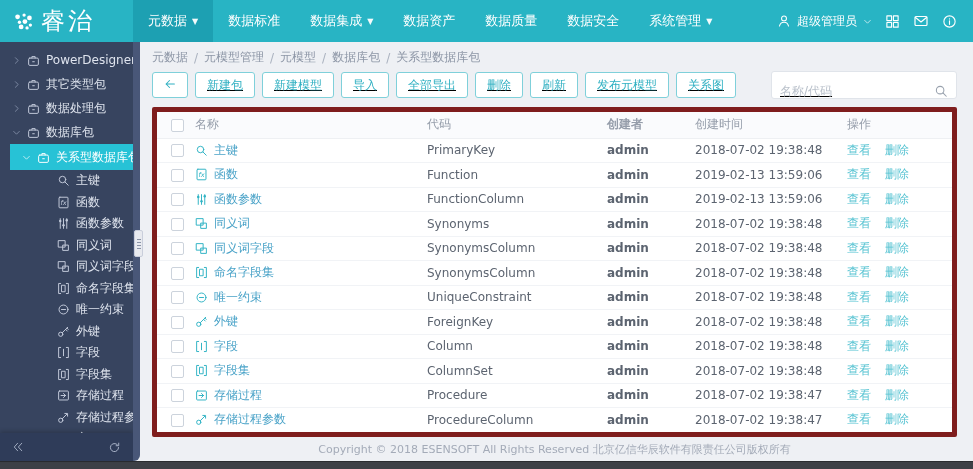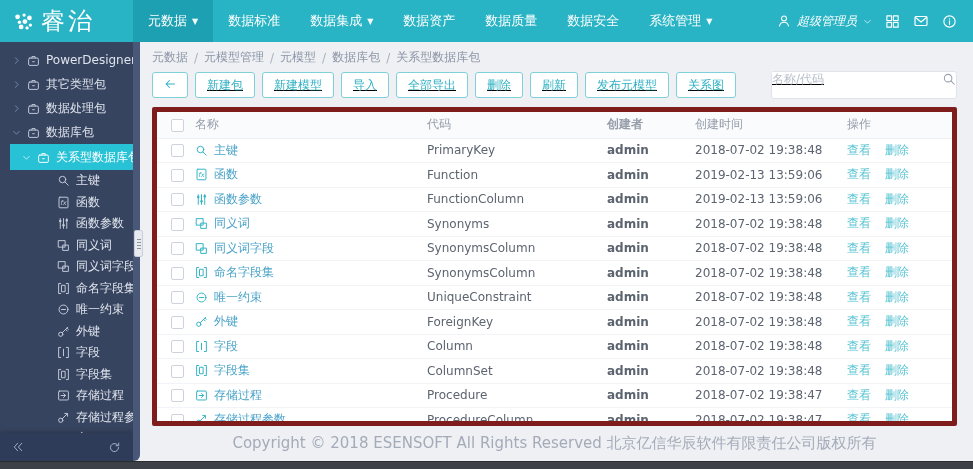--- a/index.html
+++ b/index.html
@@ -11,21 +11,21 @@
   .topbar { height:42px; background:#28b4c4; display:flex; align-items:center; color:#fff; flex-shrink:0; }
   .logo { width:133px; display:flex; align-items:center; gap:8px; padding-left:14px; flex-shrink:0; }
   .logo-mark { display:inline-flex; }
   .logo-text { font-size:24px; letter-spacing:3px; font-weight:400; }
   .nav { display:flex; height:42px; }
   .nav-item { height:42px; display:flex; align-items:center; padding:0 15px; font-size:13px; cursor:pointer; white-space:nowrap; }
   .nav-item.active { background:#1da0b2; }
   .caret { font-size:8px; margin-left:5px; opacity:.95; }
   .topbar-right { margin-left:auto; display:flex; align-items:center; gap:13px; padding-right:16px; font-size:12px; }
   .topbar-right .icon { display:inline-flex; color:#fff; cursor:pointer; }
-  .user-chip { display:flex; align-items:center; gap:6px; cursor:pointer;font-style:italic; }
+  .user-chip { display:flex; align-items:center; gap:6px; cursor:pointer; }
 
   
   .frame { flex:1; display:flex; min-height:0; }
 
   
   .sidebar { width:133px; background:#37445f; color:#dfe4ee; position:relative; flex-shrink:0; }
   .tree { padding-top:6px; height:calc(100% - 28px); overflow:hidden; }
   .tree-item { display:flex; align-items:center; gap:6px; font-size:12px; cursor:pointer; color:#dfe4ee; white-space:nowrap; }
   .tree-item .icon { display:inline-flex; color:#c3cbdb; flex-shrink:0; }
   .tree-item .chev { display:inline-flex; color:#9aa5bd; flex-shrink:0; }
@@ -44,41 +44,41 @@
 
   
   .main { flex:1; display:flex; flex-direction:column; padding:0 16px 0 12px; min-width:0; }
   .breadcrumb { padding-top:7px; height:24px; font-size:12px; color:#8d96a6; display:flex; align-items:center; gap:6px; }
   .crumb { cursor:pointer; }
   .crumb-sep { color:#aab2bf; }
 
   .toolbar { margin-top:5px; display:flex; align-items:center; height:28px;text-decoration:underline; }
   .btn { height:26px; background:#fff; border:1px solid #7fd0da; color:#2fb0c2; border-radius:3px; font-size:12px; padding:0 11px; margin-right:7px; cursor:pointer; display:inline-flex; align-items:center; font-family:inherit; }
   .btn-back { width:36px; justify-content:center; padding:0; }
-  .search-box { margin-left:auto; width:186px; height:28px; background:#fff; border:1px solid #e0e4ea; border-radius:3px; display:flex; align-items:flex-start; padding:0 0; }
+  .search-box { margin-left:auto; width:186px; height:28px; background:#fff; border:1px solid #e0e4ea; border-radius:3px; display:flex; align-items:flex-end; padding:0 8px; }
   .search-box input { border:none; outline:none; flex:1; font-size:12px; color:#5c6470; font-family:inherit; min-width:0; }
   .search-box input::placeholder { color:#b9c0ca; }
   .search-box .icon { color:#98a1ad; display:inline-flex; cursor:pointer; }
 
   
   .card { background:#fff; margin-top:8px; flex:1; overflow:hidden; border:5px solid #7f1d1d; border-radius:2px; }
   table { width:100%; border-collapse:collapse; font-size:12px; table-layout:fixed; }
   thead th { height:26px; background:#fafbfd; color:#959daa; font-weight:400; text-align:left; border-bottom:1px solid #eef0f3; }
   tbody td { height:24.5px; border-bottom:1px solid #f1f3f6; color:#5c6470; overflow:hidden; white-space:nowrap; }
   th.c-cb, td.c-cb { width:38px; padding-left:14px; }
   th.c-name, td.c-name { width:232px; }
   th.c-code, td.c-code { width:180px; }
   th.c-creator, td.c-creator { width:88px;font-weight:bold; }
   th.c-time, td.c-time { width:152px; }
   .cb { width:13px; height:13px; border:1px solid #ccd3dc; border-radius:2px; background:#fff; display:inline-block; cursor:pointer; vertical-align:middle; }
   .name-wrap { display:flex; align-items:center; gap:6px; color:#4aa3c8; cursor:pointer; }
   .name-wrap .icon { display:inline-flex; color:#2fb3c4; }
   .act { color:#56c3d2; cursor:pointer; margin-right:14px; }
 
-  .page-foot { height:35px; display:flex; align-items:center; justify-content:center; font-size:15px; color:#a4abb8; }
+  .page-foot { height:24px; display:flex; align-items:center; justify-content:center; font-size:11px; color:#a4abb8; }
 
   .bottom-strip { height:8px; background:#3d4046; border-top:1px solid #2a2c30; flex-shrink:0; }
 </style>
 </head>
 <body>
 
 <div class="app">
 
   <div class="topbar">
     <div class="logo">

